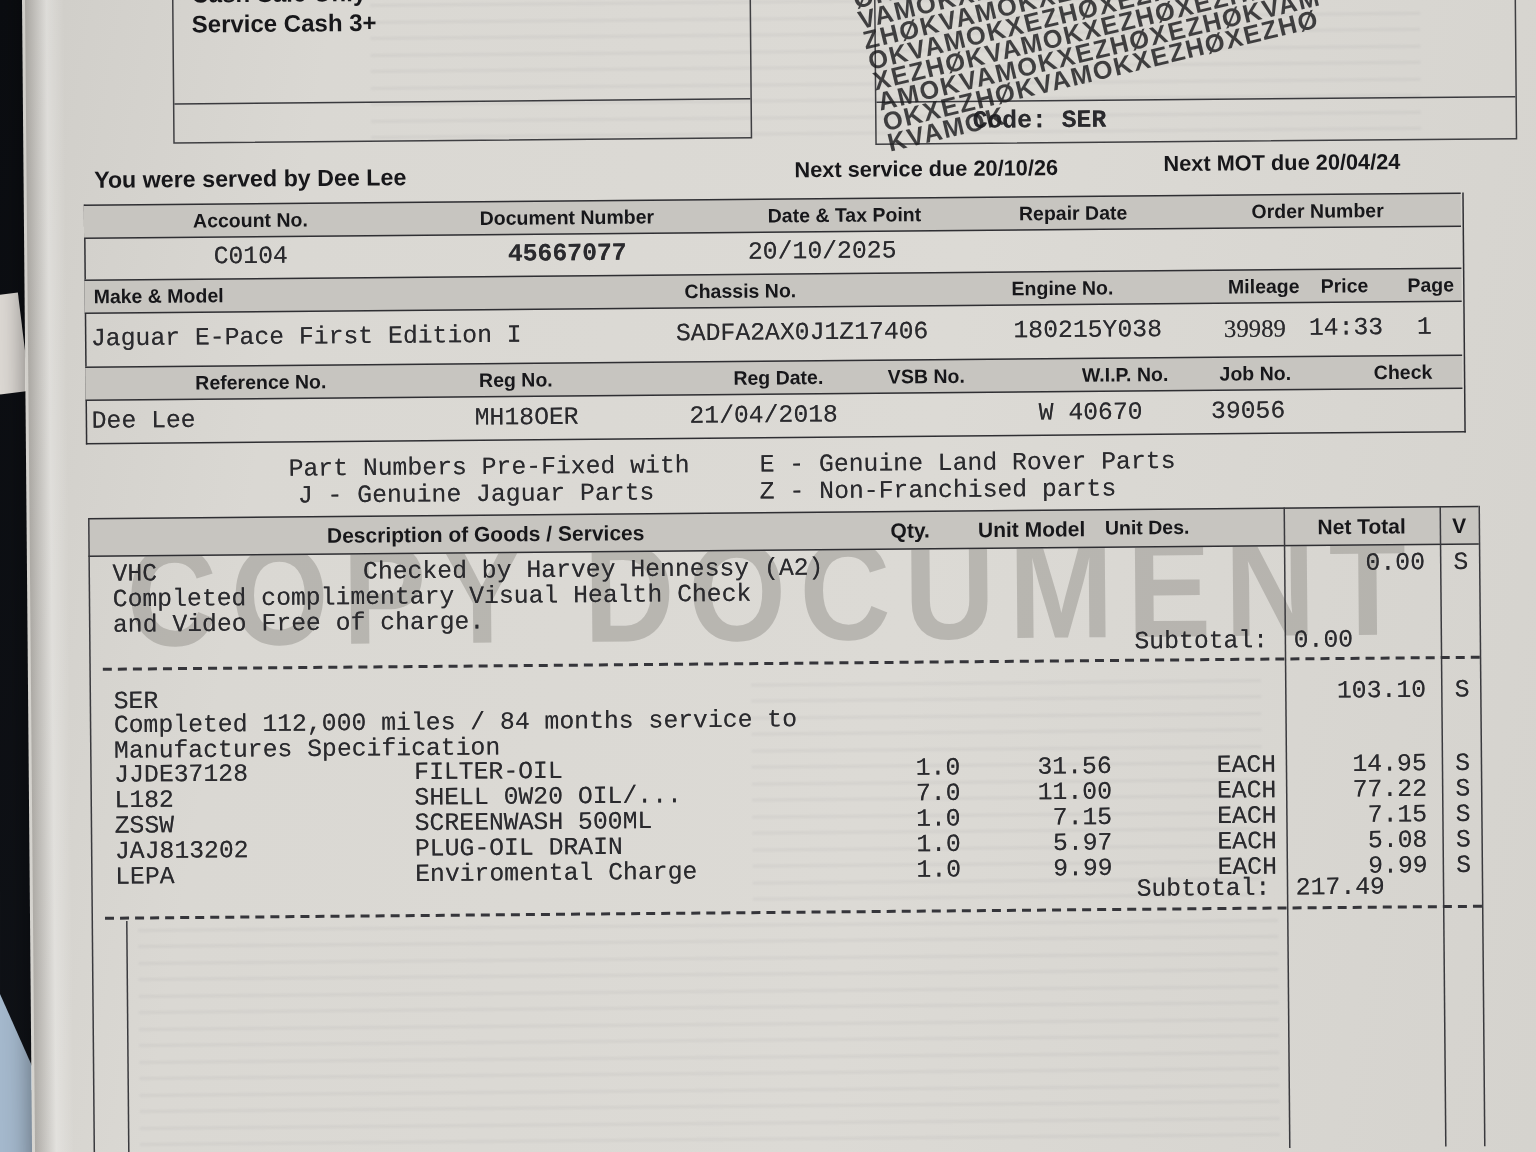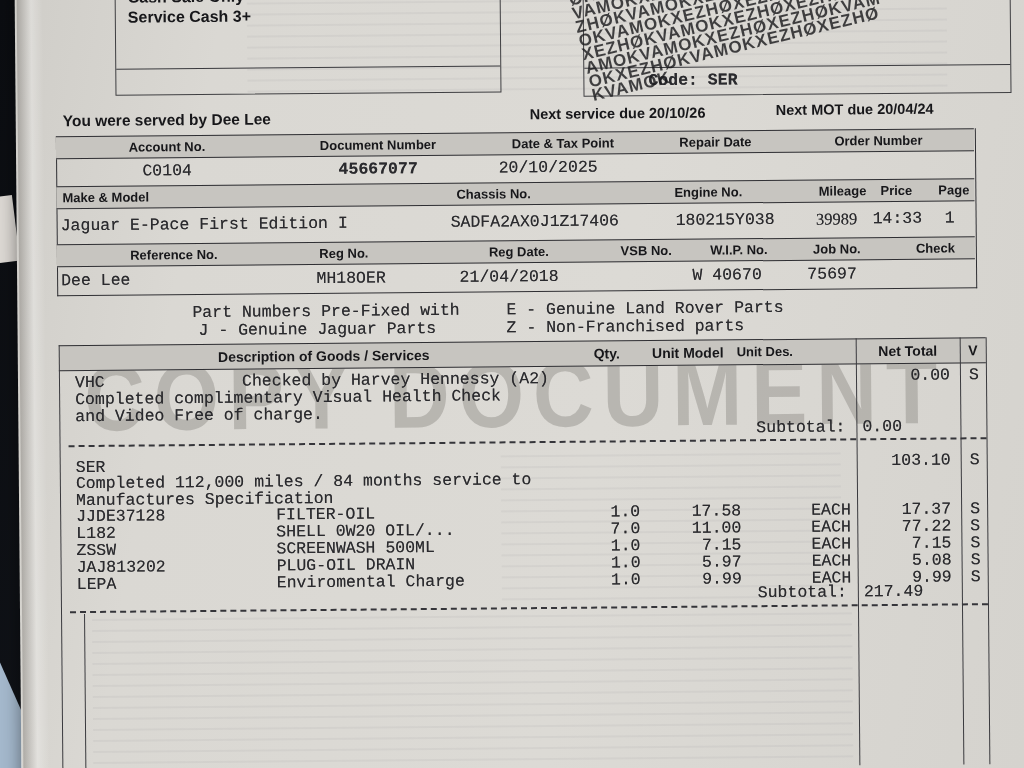--- a/index.html
+++ b/index.html
@@ -98,31 +98,31 @@
           <span class="cell" style="left:619px;">180215Y038</span>
           <span class="cell" style="left:750px;width:60px;text-align:center;font-family:Liberation Serif, serif;">39989</span>
           <span class="cell" style="left:816px;width:48px;text-align:center;">14:33</span>
           <span class="cell" style="left:873px;width:40px;text-align:center;">1</span>
         </div>
 
         <div class="band hdr" style="top:240px;">
           <span class="cell" style="left:0;width:234px;text-align:center;">Reference No.</span>
           <span class="cell" style="left:204px;width:166px;text-align:center;">Reg No.</span>
           <span class="cell" style="left:402px;width:120px;text-align:center;">Reg Date.</span>
-          <span class="cell" style="left:535px;width:80px;text-align:right;">VSB No.</span>
-          <span class="cell" style="left:642px;width:80px;text-align:center;">W.I.P. No.</span>
+          <span class="cell" style="left:535px;width:80px;text-align:left;">VSB No.</span>
+          <span class="cell" style="left:642px;width:80px;text-align:right;">W.I.P. No.</span>
           <span class="cell" style="left:740px;width:80px;text-align:center;">Job No.</span>
           <span class="cell" style="left:839px;width:79px;text-align:center;">Check</span>
         </div>
         <div class="vrow mono" style="top:263px;">
           <span class="cell" style="left:4px;">Dee Lee</span>
           <span class="cell" style="left:234px;width:120px;text-align:center;">MH18OER</span>
           <span class="cell" style="left:392px;width:120px;text-align:center;">21/04/2018</span>
           <span class="cell" style="left:630px;width:80px;text-align:center;">W 40670</span>
-          <span class="cell" style="left:735px;width:80px;text-align:center;">75697</span>
+          <span class="cell" style="left:735px;width:80px;text-align:center;">39056</span>
         </div>
 
         <div class="mono cell" style="left:193px;top:300px;">Part Numbers Pre-Fixed with</div>
         <div class="mono cell" style="left:507px;top:300px;">E - Genuine Land Rover Parts</div>
         <div class="mono cell" style="left:199px;top:318px;">J - Genuine Jaguar Parts</div>
         <div class="mono cell" style="left:507px;top:318px;">Z - Non-Franchised parts</div>
 
         <div class="band hdr" style="top:341px;left:59px;width:927px;height:24px;line-height:24px;font-size:14px;">
           <span class="cell" style="left:0;width:530px;text-align:center;">Description of Goods / Services</span>
           <span class="cell" style="left:510px;width:76px;text-align:center;">Qty.</span>
@@ -165,23 +165,23 @@
           <span class="g-code">Completed 112,000 miles / 84 months service to</span>
         </div>
         <div class="g-row mono" style="top:488px;">
           <span class="g-code">Manufactures Specification</span>
         </div>
 
         <div class="g-row mono" style="top:504px;">
           <span class="g-code">JJDE37128</span>
           <span class="g-desc">FILTER-OIL</span>
           <span class="g-qty">1.0</span>
-          <span class="g-price">17.58</span>
-          <span class="g-unit">EACH</span>
-          <span class="g-net">17.37</span>
+          <span class="g-price">31.56</span>
+          <span class="g-unit">EACH</span>
+          <span class="g-net">14.95</span>
           <span class="g-v">S</span>
         </div>
         <div class="g-row mono" style="top:521px;">
           <span class="g-code">L182</span>
           <span class="g-desc">SHELL 0W20 OIL/...</span>
           <span class="g-qty">7.0</span>
           <span class="g-price">11.00</span>
           <span class="g-unit">EACH</span>
           <span class="g-net">77.22</span>
           <span class="g-v">S</span>

